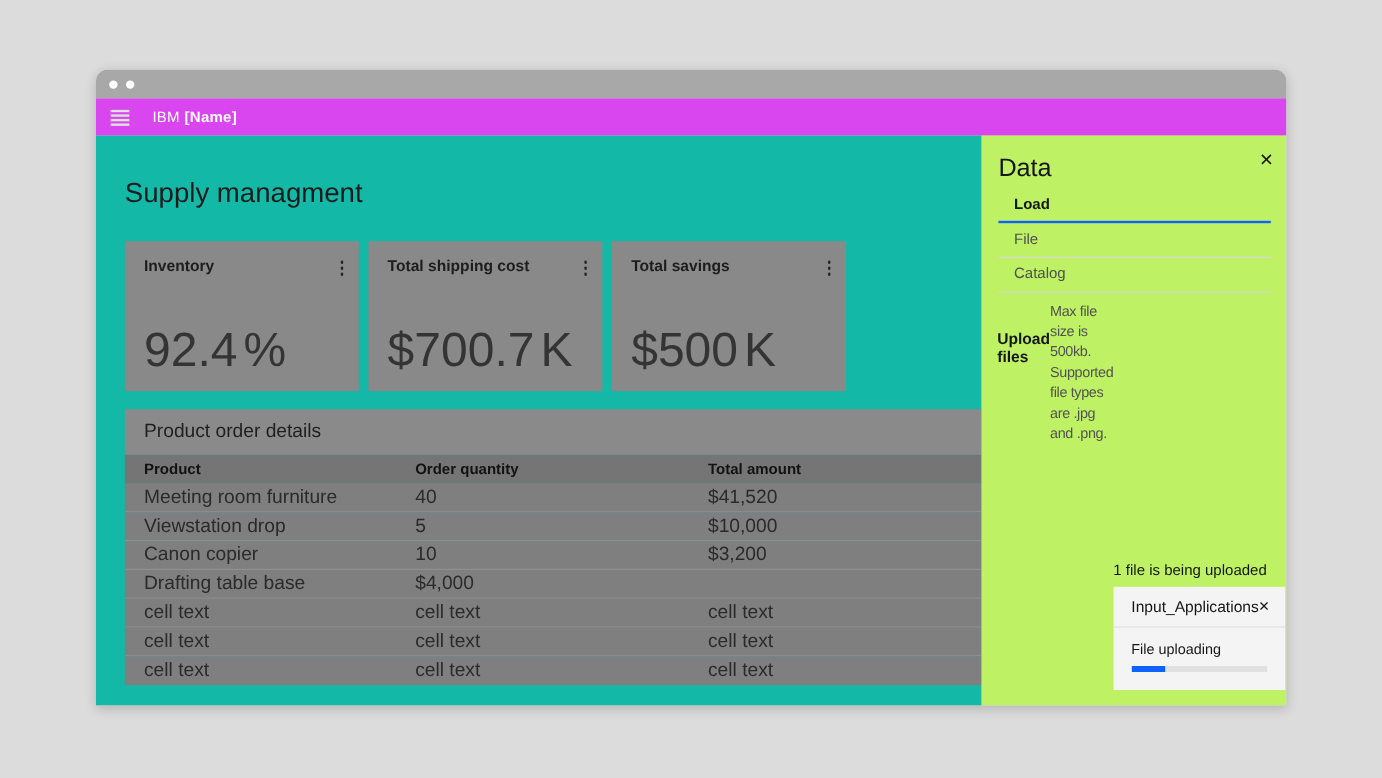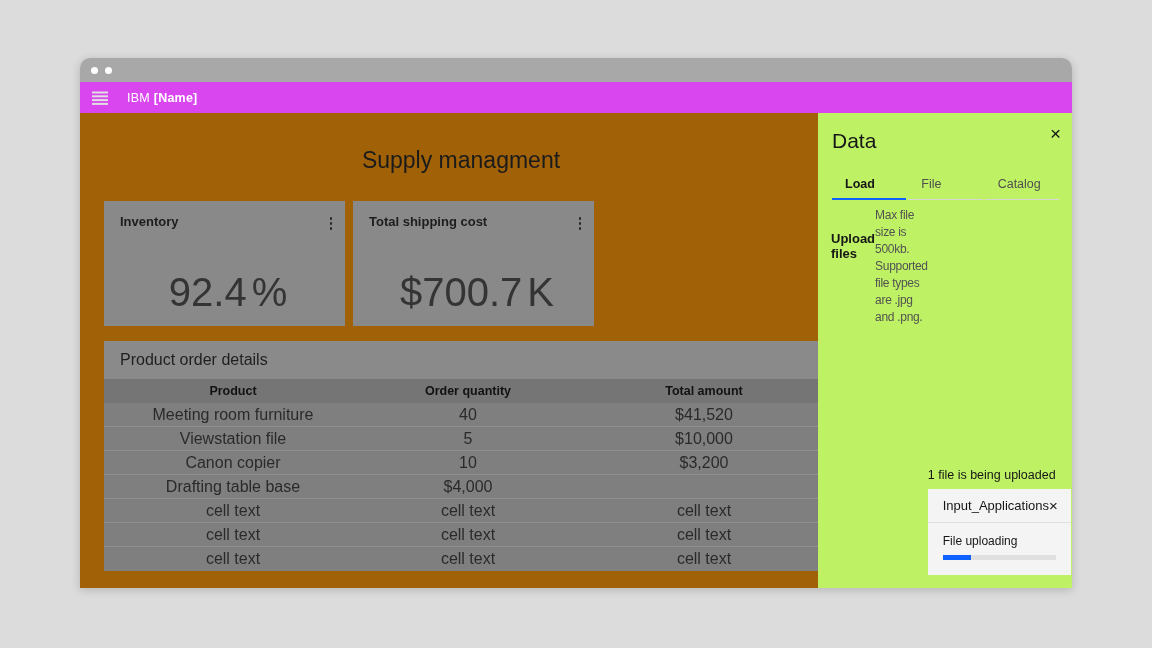--- a/index.html
+++ b/index.html
@@ -28,26 +28,26 @@
   .appbar {
     height:31px; background:#d946ef;
     display:flex; align-items:center; padding-left:12px;
   }
   .hamburger { background:none; border:none; width:22px; height:18px; display:flex; align-items:center; cursor:pointer; }
   .brand { color:#ffffff; font-size:12.5px; margin-left:13px; letter-spacing:0.2px; }
   .brand .prefix { font-weight:400; }
   .brand .product { font-weight:700; margin-left:4px; }
   
   .content { display:flex; height:475px; }
-  .main { width:738px; background:#a16207; overflow:hidden;text-align:center; }
+  .main { width:738px; background:#14b8a6; overflow:hidden; }
   .page-title { font-size:23px; font-weight:400; color:#1b1b1b; margin:33px 0 0 24px; line-height:28px; }
   
   .cards { display:flex; gap:8px; margin:27px 0 0 24px; }
   .card {
-    width:241px; height:125px; background:#898989;
+    width:195px; height:125px; background:#898989;
     padding:13px 9px 14px 16px;
     display:flex; flex-direction:column; flex:0 0 auto;
   }
   .card-top { display:flex; justify-content:space-between; align-items:flex-start; }
   .card-label { font-size:13px; font-weight:700; color:#1d1d1d; }
   .kebab { background:none; border:none; display:flex; flex-direction:column; gap:2.5px; padding:3px 4px; cursor:pointer; }
   .kebab i { width:2.5px; height:2.5px; border-radius:50%; background:#262626; display:block; }
   .card-value { margin-top:auto; font-size:40px; font-weight:400; color:#343434; line-height:1; white-space:nowrap; }
   .card-value .unit { margin-left:5px; }
   
@@ -62,21 +62,21 @@
   }
   .thead { background:#757575; font-size:12.5px; font-weight:700; color:#121212; }
   .trow { background:#7f7f7f; font-size:16px; color:#2a2a2a; border-bottom:1px solid #8f8f8f; }
   .trow:last-child { border-bottom:none; }
   
   .panel { width:254px; background:#bef264; display:flex; flex-direction:column; position:relative; }
   .panel-head { padding:15px 13px 0 14px; position:relative; }
   .panel-title { font-size:21px; font-weight:400; color:#161616; line-height:26px; }
   .icon-btn { background:none; border:none; cursor:pointer; color:#161616; line-height:1; }
   .panel-close { position:absolute; right:11px; top:11px; font-size:19px; }
-  .tabs { display:flex; margin-top:17px; column-gap:2px; }
+  .tabs { display:flex; margin-top:3px; column-gap:2px;flex-direction:column; }
   .tab {
     flex:1 1 0; text-align:left; background:none; border:none; cursor:pointer;
     font-size:12.5px; color:#4f4f4f; padding:6px 0 8px 13px;
     border-bottom:1px solid #d8d8d8; font-family:inherit;
   }
   .tab.active { color:#161616; font-weight:700; border-bottom:2px solid #0f62fe; padding-bottom:7px; }
   .panel-body { padding:0 13px; display:flex; flex:1; }
   .upload-heading { margin-top:31px; font-size:13px; font-weight:700; color:#161616; }
   .upload-desc { margin-top:7px; font-size:12px; letter-spacing:-0.3px; line-height:17px; color:#525252; width:232px; }
   .dropzone {
@@ -147,36 +147,47 @@
           <div class="card-top">
             <span class="card-label">Total shipping cost</span>
             <button class="kebab">
                 <i></i>
                 <i></i>
                 <i></i>
               </button>
           </div>
           <div class="card-value"><span>$700.7</span><span class="unit">K</span></div>
         </div>
+        <div class="card">
+          <div class="card-top">
+            <span class="card-label">Total savings</span>
+            <button class="kebab">
+                <i></i>
+                <i></i>
+                <i></i>
+              </button>
+          </div>
+          <div class="card-value"><span>$500</span><span class="unit">K</span></div>
+        </div>
       </div>
 
       <div class="tablewrap">
         <div class="table-title">Product order details</div>
         <div class="thead">
           <span>Product</span>
           <span>Order quantity</span>
           <span>Total amount</span>
         </div>
         <div class="trow">
           <span>Meeting room furniture</span>
           <span>40</span>
           <span>$41,520</span>
         </div>
         <div class="trow">
-          <span>Viewstation file</span>
+          <span>Viewstation drop</span>
           <span>5</span>
           <span>$10,000</span>
         </div>
         <div class="trow">
           <span>Canon copier</span>
           <span>10</span>
           <span>$3,200</span>
         </div>
         <div class="trow">
           <span>Drafting table base</span>

